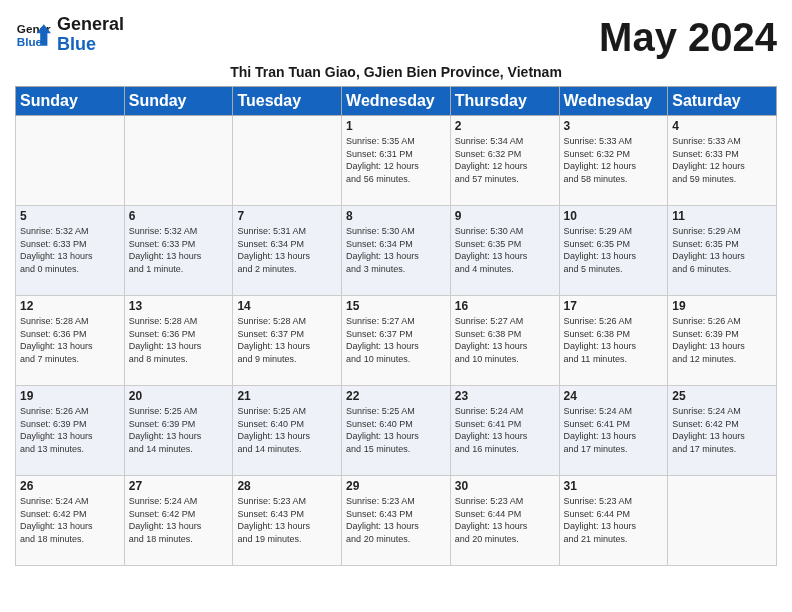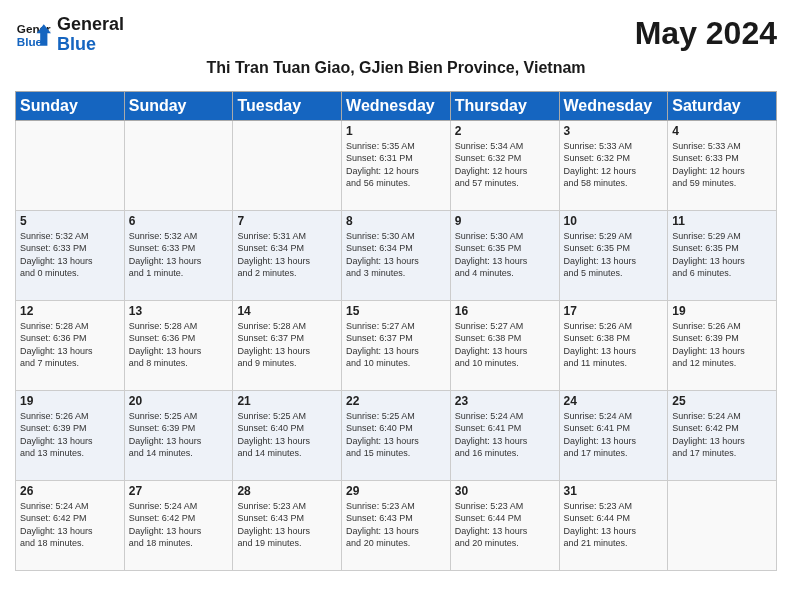--- a/index.html
+++ b/index.html
@@ -28,31 +28,31 @@
       line-height: 1.1;
     }
     .logo-text span {
       color: #1565c0;
     }
     .logo-icon {
       width: 36px;
       height: 36px;
     }
     .month-title {
-      font-size: 32px;
+      font-size: 40px;
       font-weight: bold;
       color: #1a1a1a;
       text-align: center;
     }
     .subtitle {
       text-align: center;
-      font-size: 16px;
+      font-size: 14px;
       font-weight: bold;
       color: #1a1a1a;
-      margin-bottom: 14px;
+      margin-bottom: 6px;
     }
     table {
       width: 100%;
       border-collapse: collapse;
       table-layout: fixed;
     }
     thead tr th {
       background-color: #1565c0;
       color: #fff;
       font-size: 16px;

